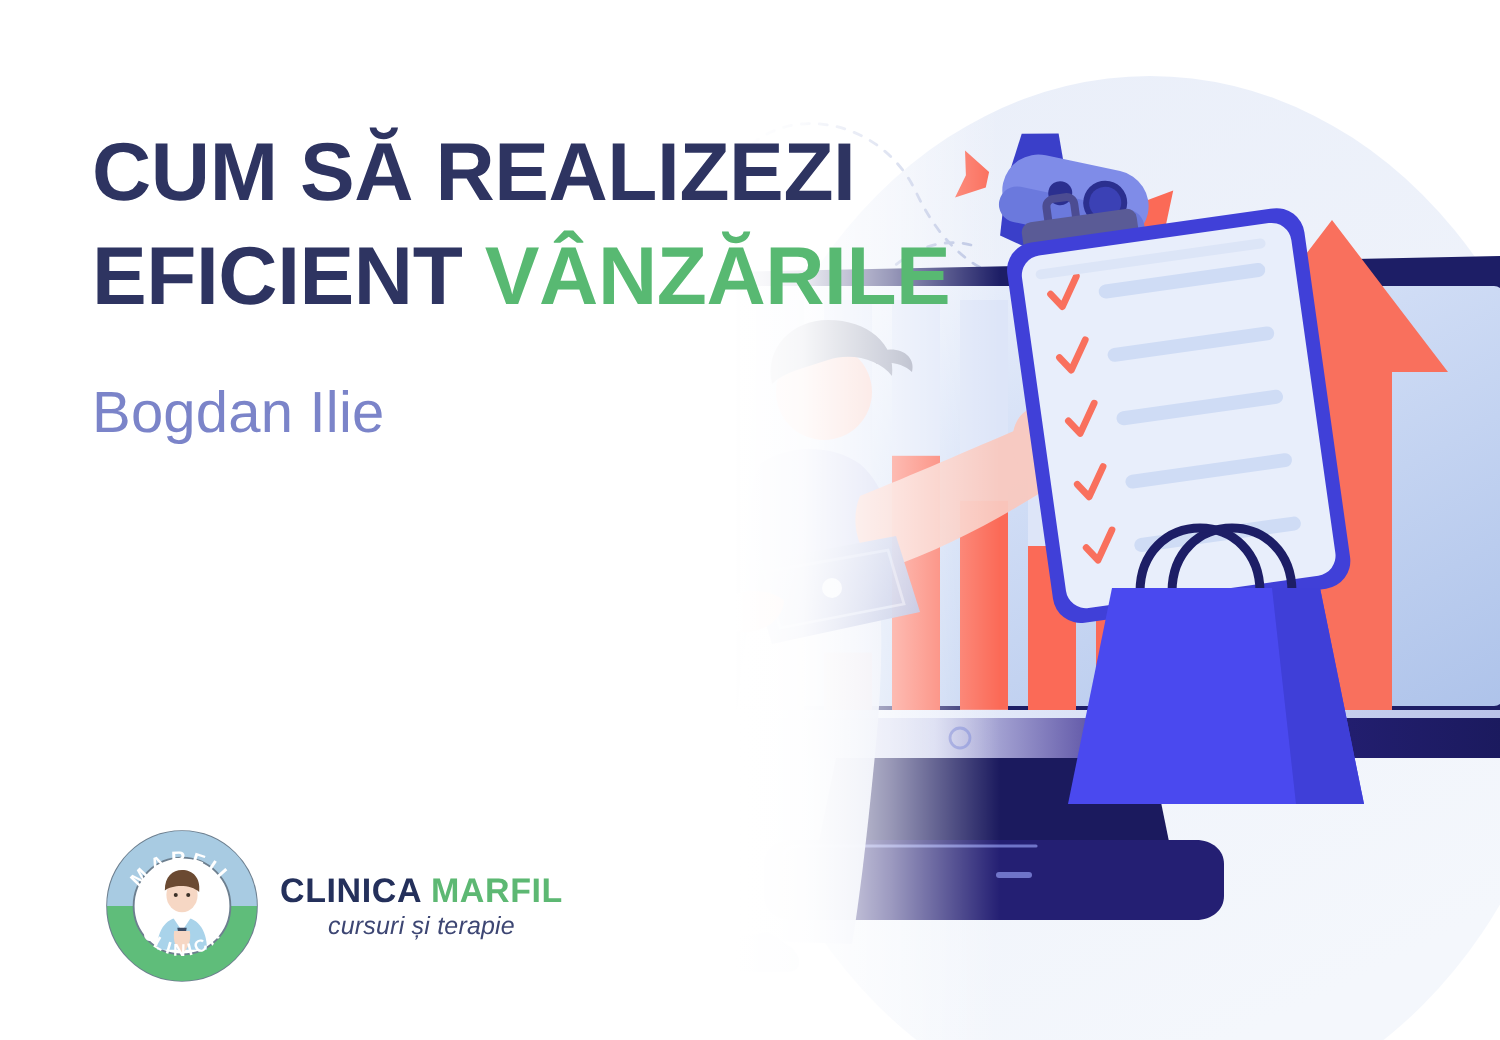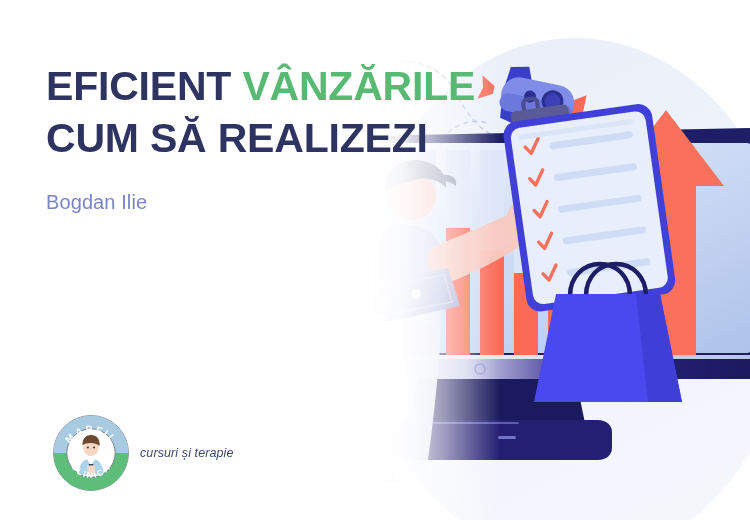--- a/index.html
+++ b/index.html
@@ -49,21 +49,21 @@
     line-height:52px;
     font-weight:bold;
     letter-spacing:-0.2px;
     color:#2e3461;
     text-transform:uppercase;
     white-space:nowrap;
   }
   .headline .accent{ color:#58b972; }
   .author{
     margin-top:27px;
-    font-size:20px;
+    font-size:29px;
     color:#7b84c9;
     letter-spacing:.1px;
   }
 
   
   .logo{
     position:absolute;
     left:52px; bottom:28px;
     display:flex;
     align-items:center;
@@ -252,22 +252,22 @@
         <path d="M240 296 C240 276 254 264 270 264 C286 264 300 276 300 296" fill="none" stroke="#1d1e66" stroke-width="4.5" stroke-linecap="round"></path>
         <path d="M226 294 L330 294 L352 402 L204 402 Z" fill="#4a49ef"></path>
         <path d="M306 294 L330 294 L352 402 L318 402 Z" fill="#3f3fd8"></path>
       </g>
     </svg>
 
     <div class="fade-left"></div>
   </div>
 
   <div class="text-block">
+    <div class="headline">CUM SĂ REALIZEZI</div>
     <div class="headline"><span>EFICIENT</span><span> </span><span class="accent">VÂNZĂRILE</span></div>
-    <div class="headline">CUM SĂ REALIZEZI</div>
     <div class="author">Bogdan Ilie</div>
   </div>
 
   <div class="logo">
     <svg class="logo-badge" viewBox="0 0 100 100" xmlns="http://www.w3.org/2000/svg">
       <defs>
         <path id="arcTop" d="M 18 56 A 32 32 0 0 1 82 56"></path>
         <path id="arcBot" d="M 20 52 A 30 30 0 0 0 80 52"></path>
       </defs>
       <circle cx="50" cy="50" r="48" fill="#ffffff" stroke="#6d7f8f" stroke-width="1.2"></circle>
@@ -286,17 +286,18 @@
         <path d="M45 66 C44 72 46 78 50 80 C54 78 56 72 55 66 Z" fill="#f6d7c4"></path>
       </g>
       <text font-family="'Liberation Sans', sans-serif" font-size="13" font-weight="bold" fill="#ffffff" letter-spacing="2.6">
         <textPath href="#arcTop" startOffset="50%" text-anchor="middle">MARFIL</textPath>
       </text>
       <text font-family="'Liberation Sans', sans-serif" font-size="11" font-weight="bold" fill="#ffffff" letter-spacing="2.4">
         <textPath href="#arcBot" startOffset="50%" text-anchor="middle">CLINICA</textPath>
       </text>
     </svg>
     <div class="logo-text">
+      <div class="logo-name"><span>CLINICA</span><span> </span><span class="g">MARFIL</span></div>
       <div class="logo-tag">cursuri și terapie</div>
     </div>
   </div>
 
 </div>
 
 </body></html>

